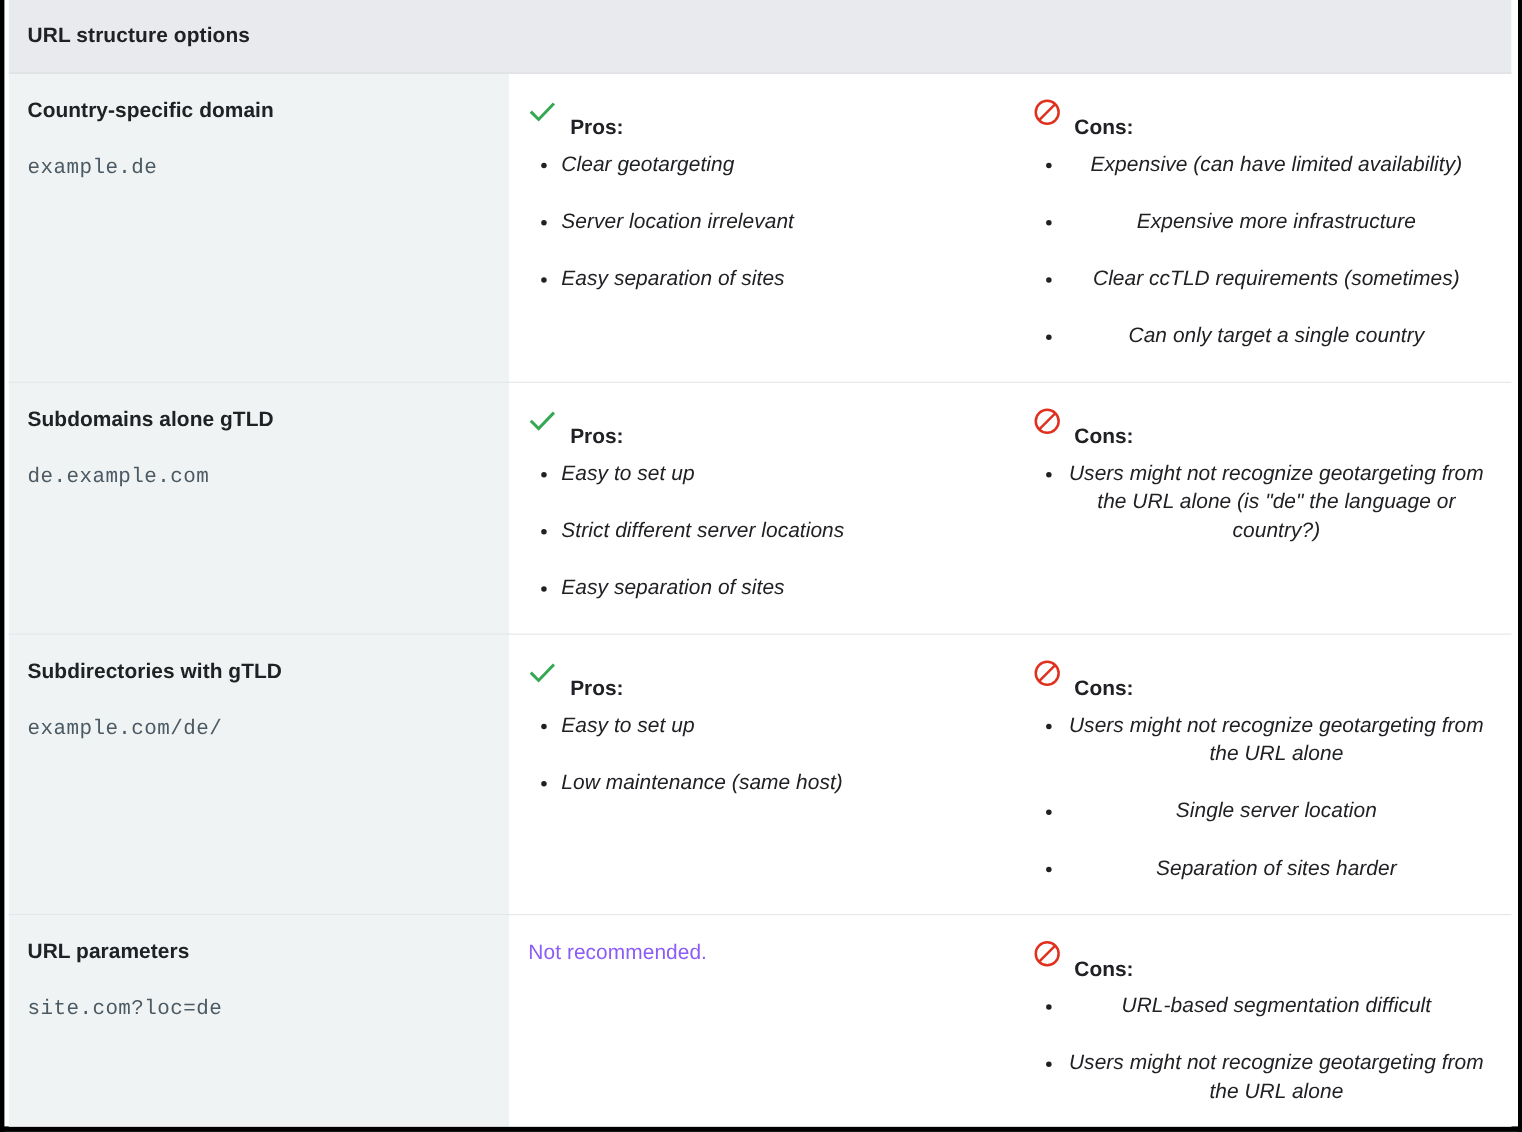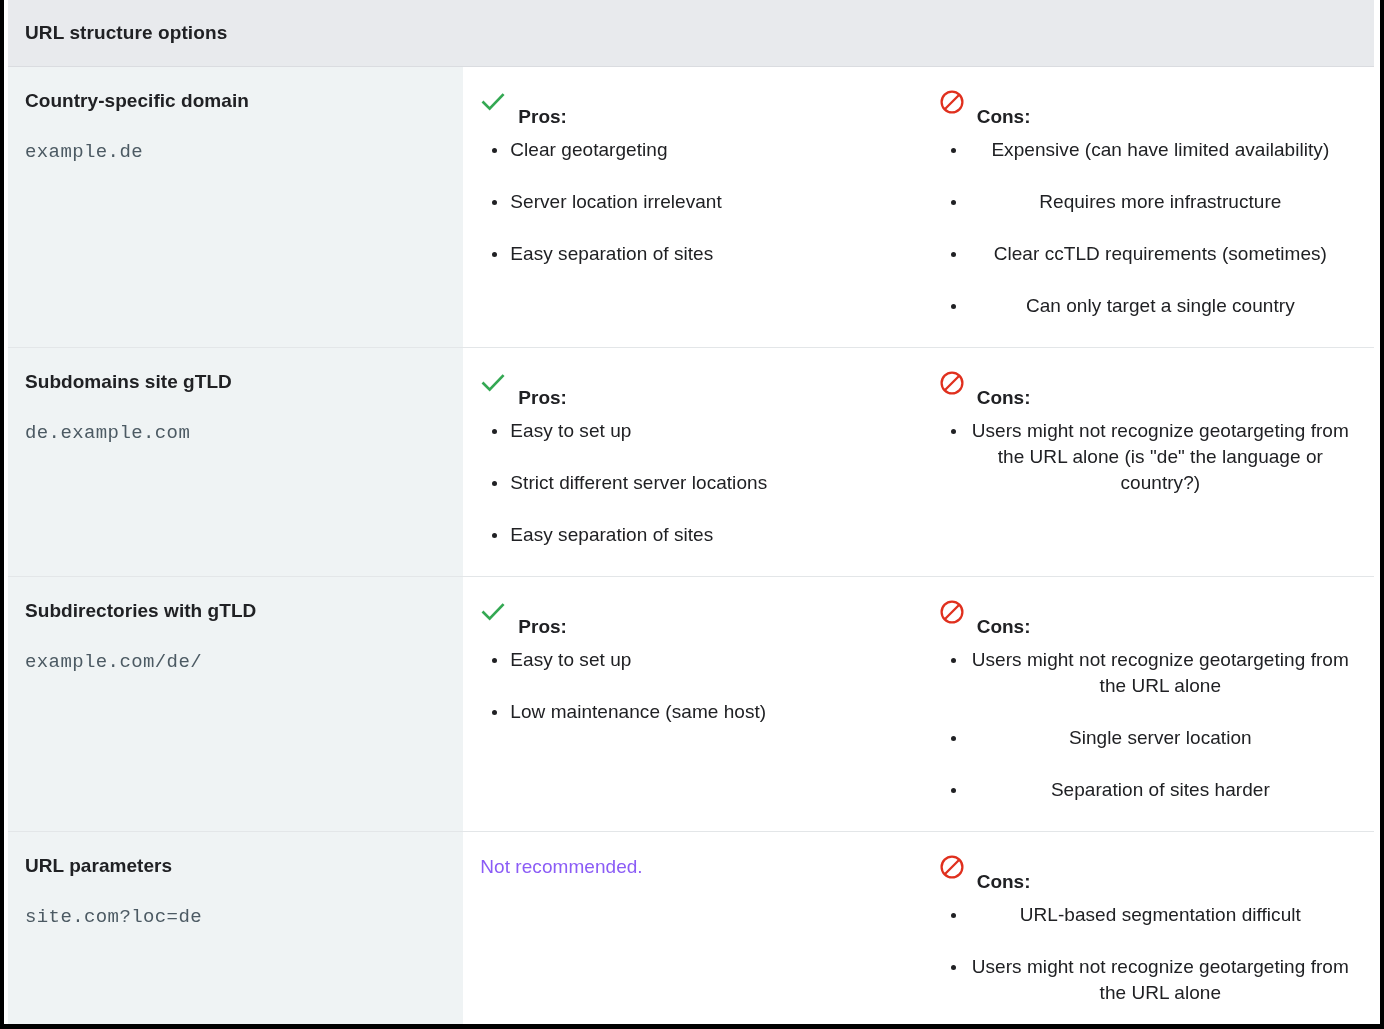--- a/index.html
+++ b/index.html
@@ -115,20 +115,21 @@
     padding: 0;
   }
   ul.blist li {
     position: relative;
     padding-left: 30px;
     font-size: 19px;
     line-height: 26px;
     color: #202124;
     margin-bottom: 26px;
     letter-spacing: 0.05px;
+    font-style: italic;
   }
   ul.blist li:last-child { margin-bottom: 0; }
   ul.blist li::before {
     content: "";
     position: absolute;
     left: 12px;
     top: 11px;
     width: 5px;
     height: 5px;
     border-radius: 50%;
@@ -179,29 +180,29 @@
                 <span>
                   <svg class="icon-ban" viewBox="0 0 24 24" aria-hidden="true">
                     <circle cx="12" cy="12" r="9.6" fill="none" stroke="#e0301e" stroke-width="2.1"></circle>
                     <line x1="5.3" y1="18.7" x2="18.7" y2="5.3" stroke="#e0301e" stroke-width="2.1" stroke-linecap="butt"></line>
                   </svg>
                 </span>
                 <span class="ph-label">Cons:</span>
               </div>
               <ul class="blist">
                 <li>Expensive (can have limited availability)</li>
-                <li>Requires more infrastructure</li>
+                <li>Expensive more infrastructure</li>
                 <li>Clear ccTLD requirements (sometimes)</li>
                 <li>Can only target a single country</li>
               </ul>
             </td>
           </tr>
           <tr>
             <td class="optcell">
-              <div class="opt-title">Subdomains site gTLD</div>
+              <div class="opt-title">Subdomains alone gTLD</div>
               <code class="opt-code">de.example.com</code>
             </td>
             <td class="proscell">
               <div class="ph">
                 <span>
                   <svg class="icon-check" viewBox="0 0 24 24" aria-hidden="true">
                     <path d="M3.2 12.4 L8.9 18.1 L20.9 5.6" fill="none" stroke="#34a853" stroke-width="2.5" stroke-linecap="square" stroke-linejoin="miter"></path>
                   </svg>
                 </span>
                 <span class="ph-label">Pros:</span>

